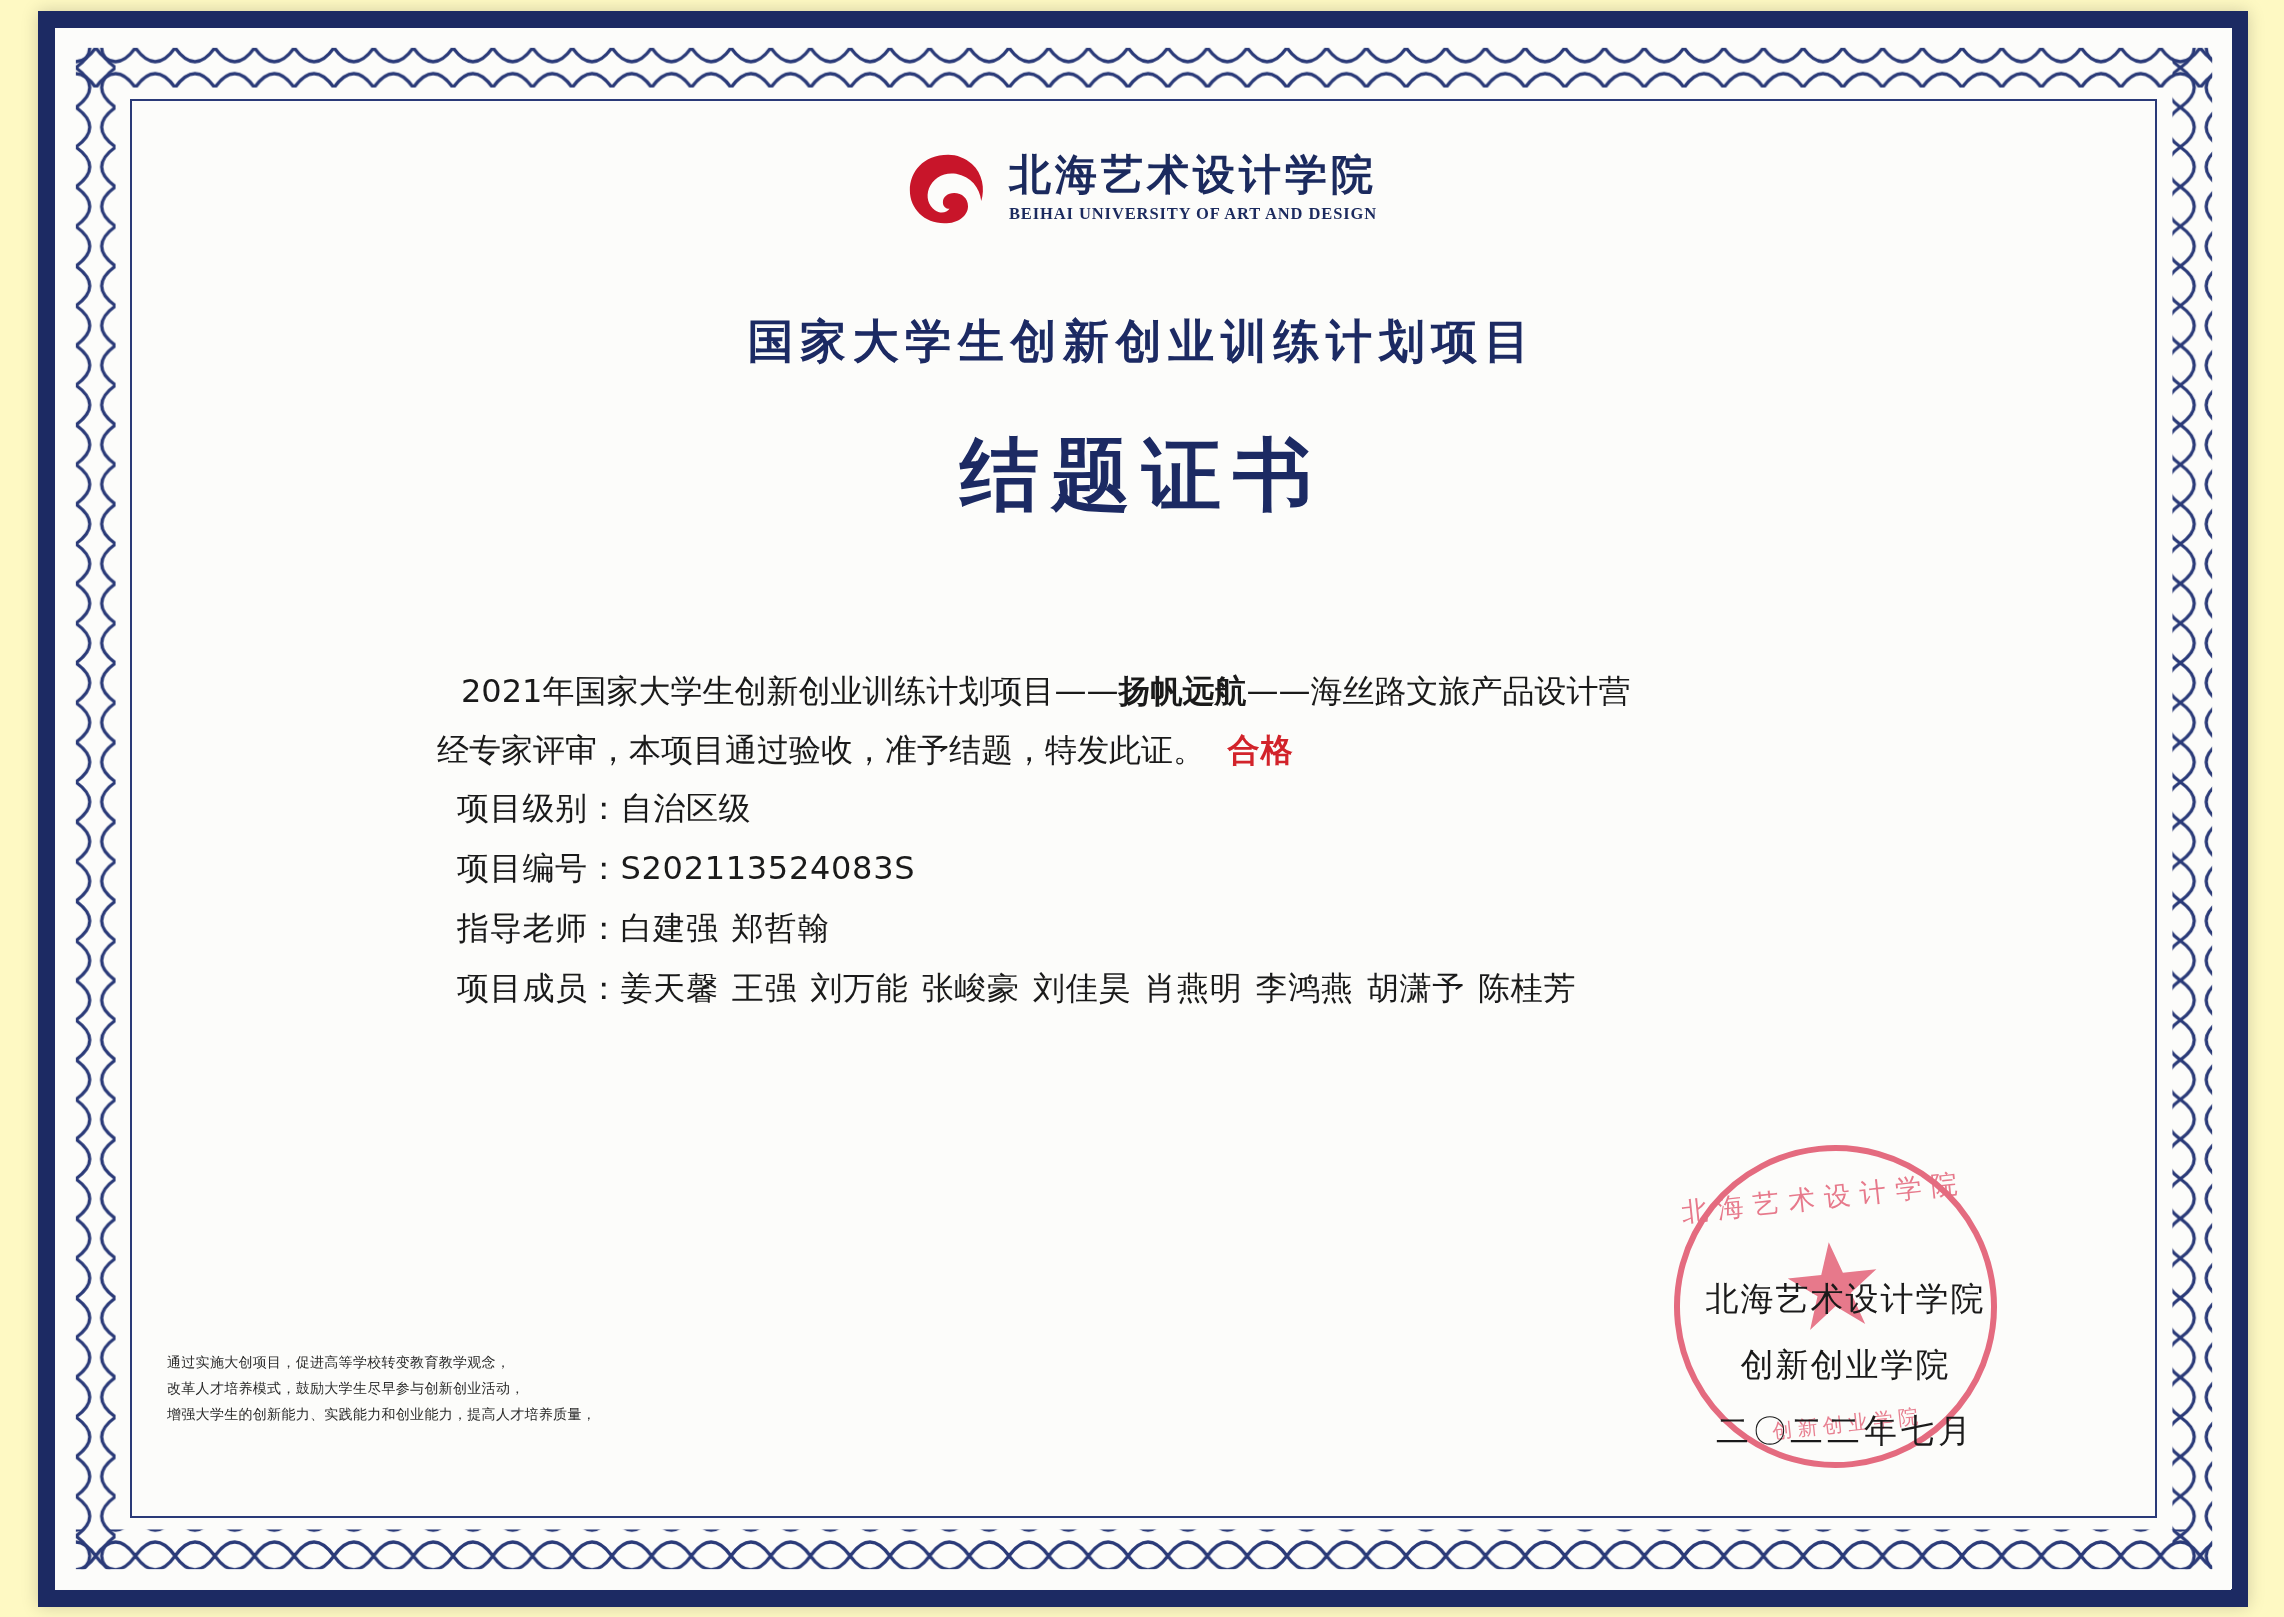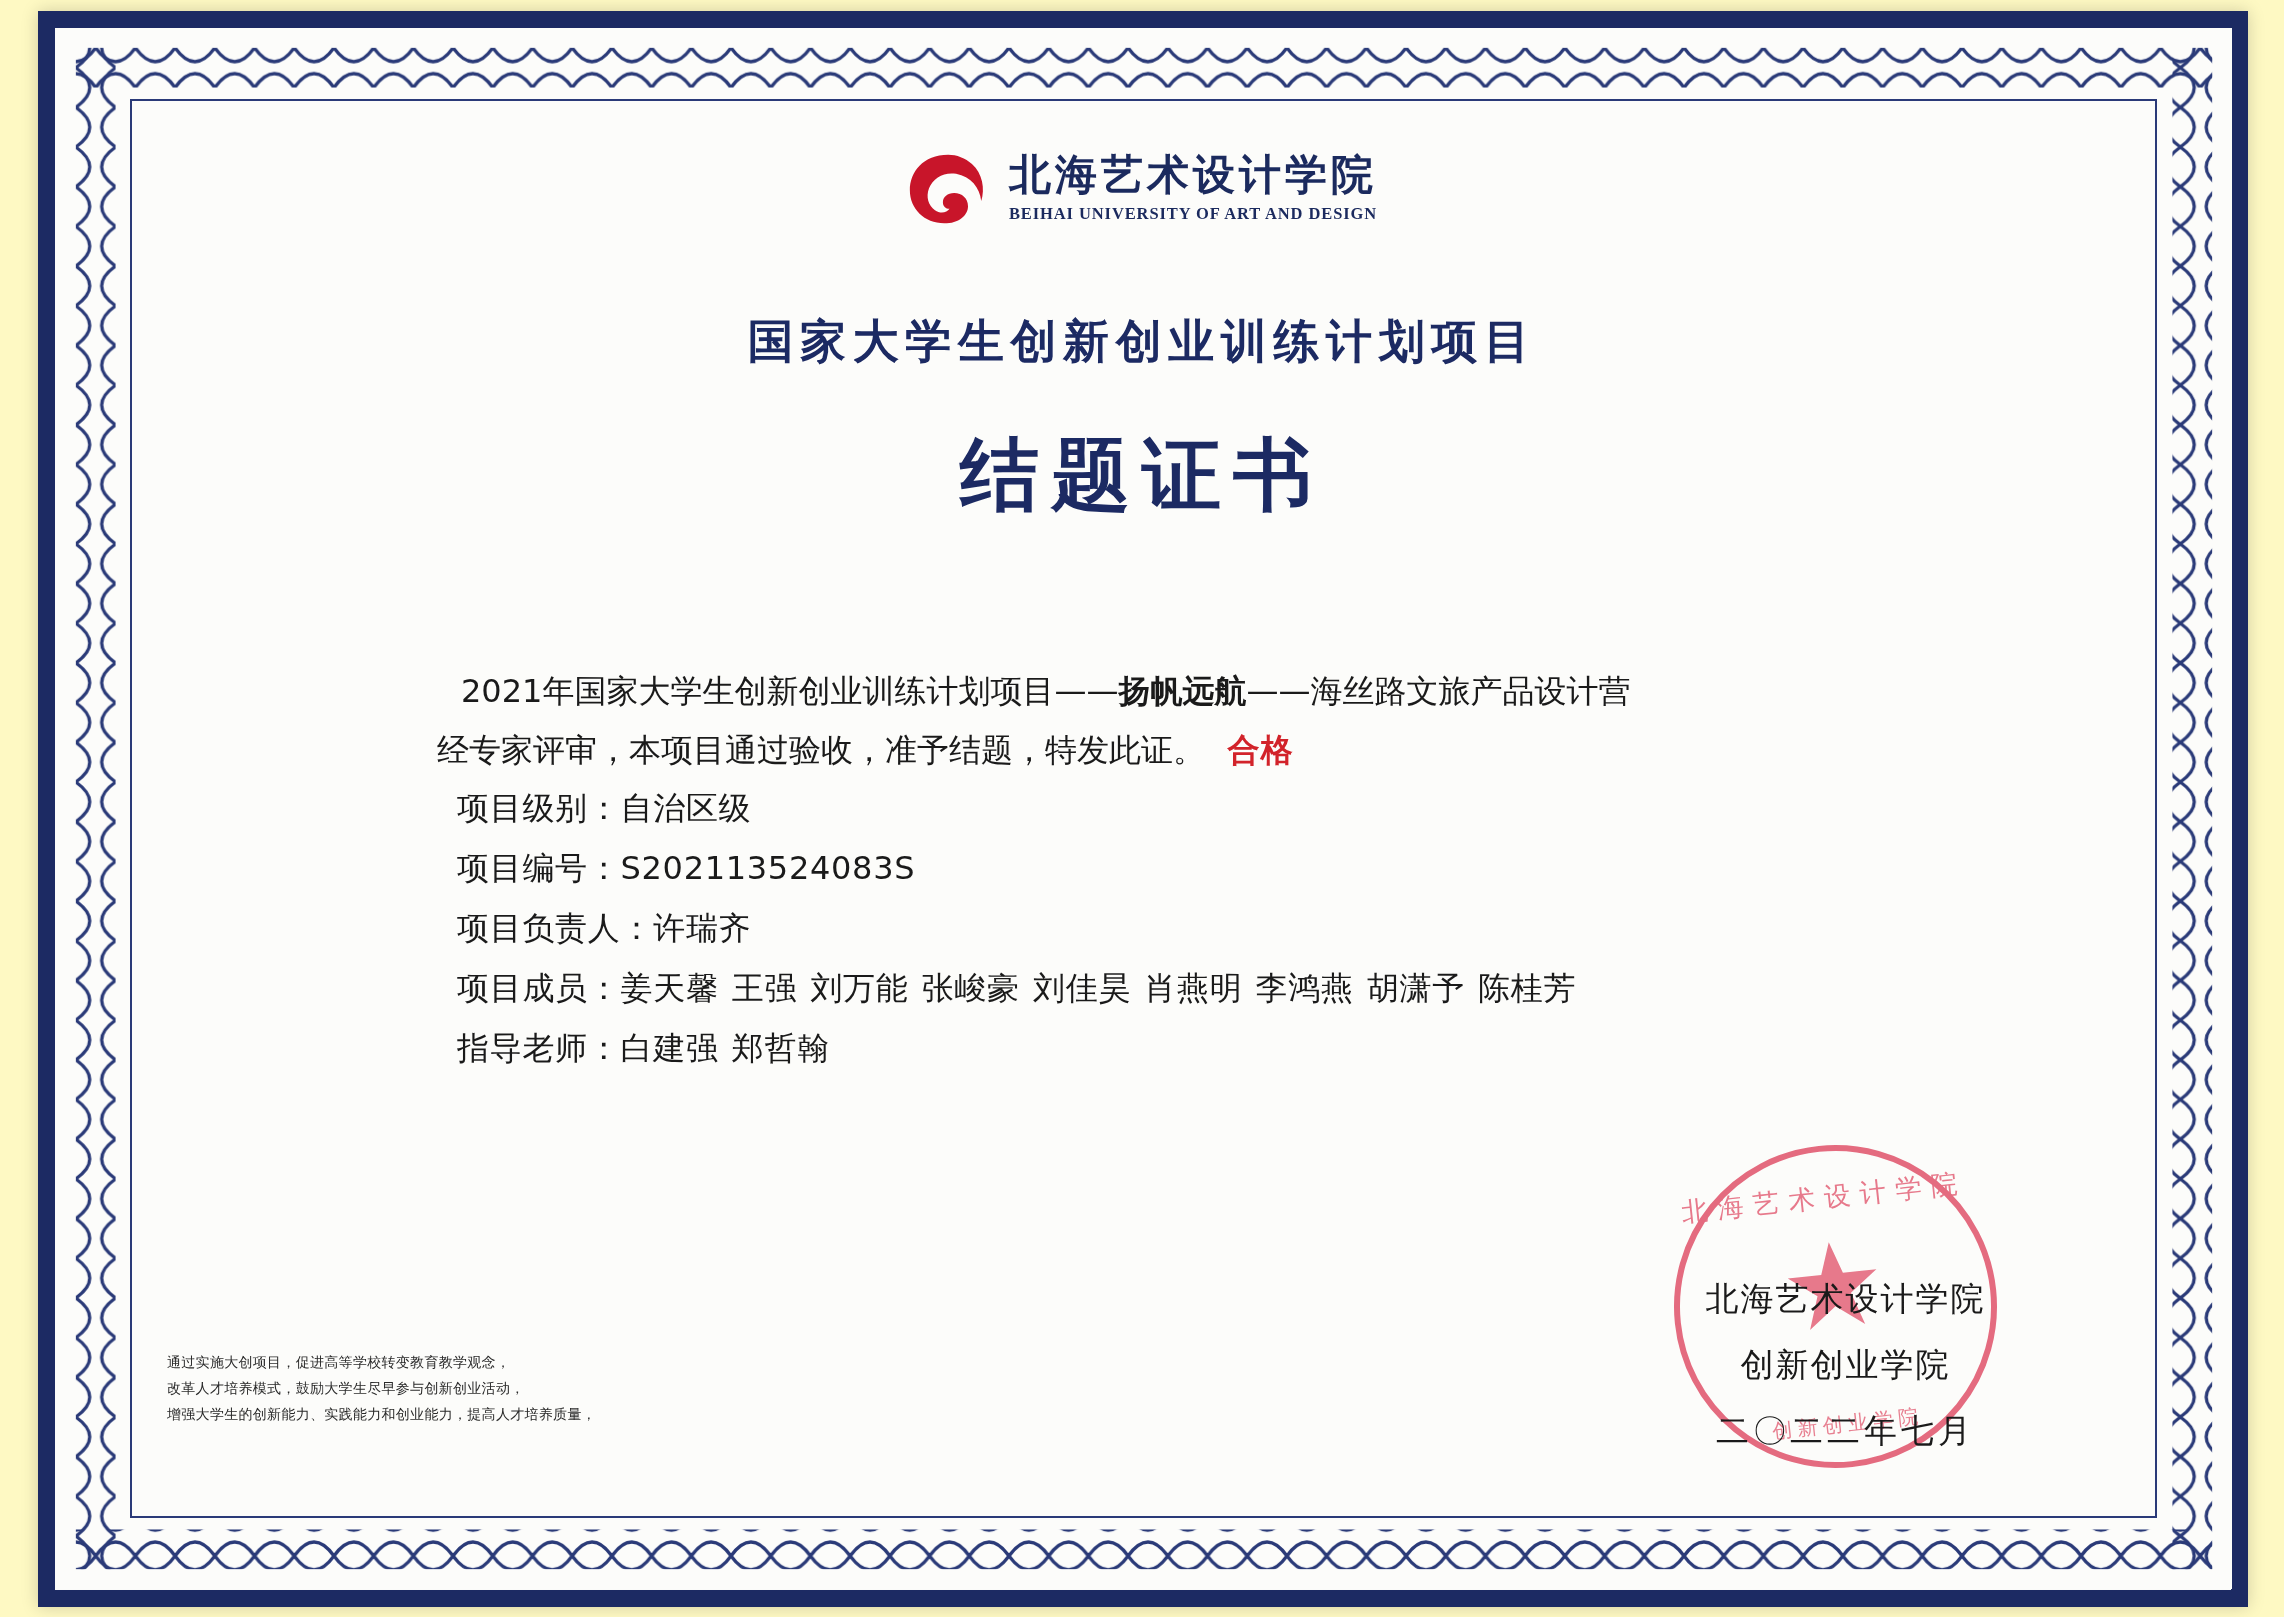--- a/index.html
+++ b/index.html
@@ -309,28 +309,25 @@
     <div class="para-line">
       <span>经专家评审，本项目通过验收，准予结题，特发此证。</span><span class="grade">合格</span>
     </div>
 
     <div class="field-row">
       <span class="field-label">项目级别：</span><span class="field-value">自治区级</span>
     </div>
     <div class="field-row">
       <span class="field-label">项目编号：</span><span class="field-value">S202113524083S</span>
     </div>
-    <div class="field-row">
-      <span class="field-label">项目负责人：</span><span class="field-value">许瑞齐</span>
+    <div class="field-row members">
+      <span class="field-label">指导老师：</span><span class="field-value" id="advisors-value"><span>白建强</span><span>郑哲翰</span></span>
     </div>
     <div class="field-row members">
       <span class="field-label">项目成员：</span><span class="field-value" id="members-value"><span>姜天馨</span><span>王强</span><span>刘万能</span><span>张峻豪</span><span>刘佳昊</span><span>肖燕明</span><span>李鸿燕</span><span>胡潇予</span><span>陈桂芳</span></span>
-    </div>
-    <div class="field-row members">
-      <span class="field-label">指导老师：</span><span class="field-value" id="advisors-value"><span>白建强</span><span>郑哲翰</span></span>
     </div>
   </div>
 
   <div class="footnote">
     <div>通过实施大创项目，促进高等学校转变教育教学观念，</div>
     <div>改革人才培养模式，鼓励大学生尽早参与创新创业活动，</div>
     <div>增强大学生的创新能力、实践能力和创业能力，提高人才培养质量，</div>
   </div>
 
   <div class="seal-area">

